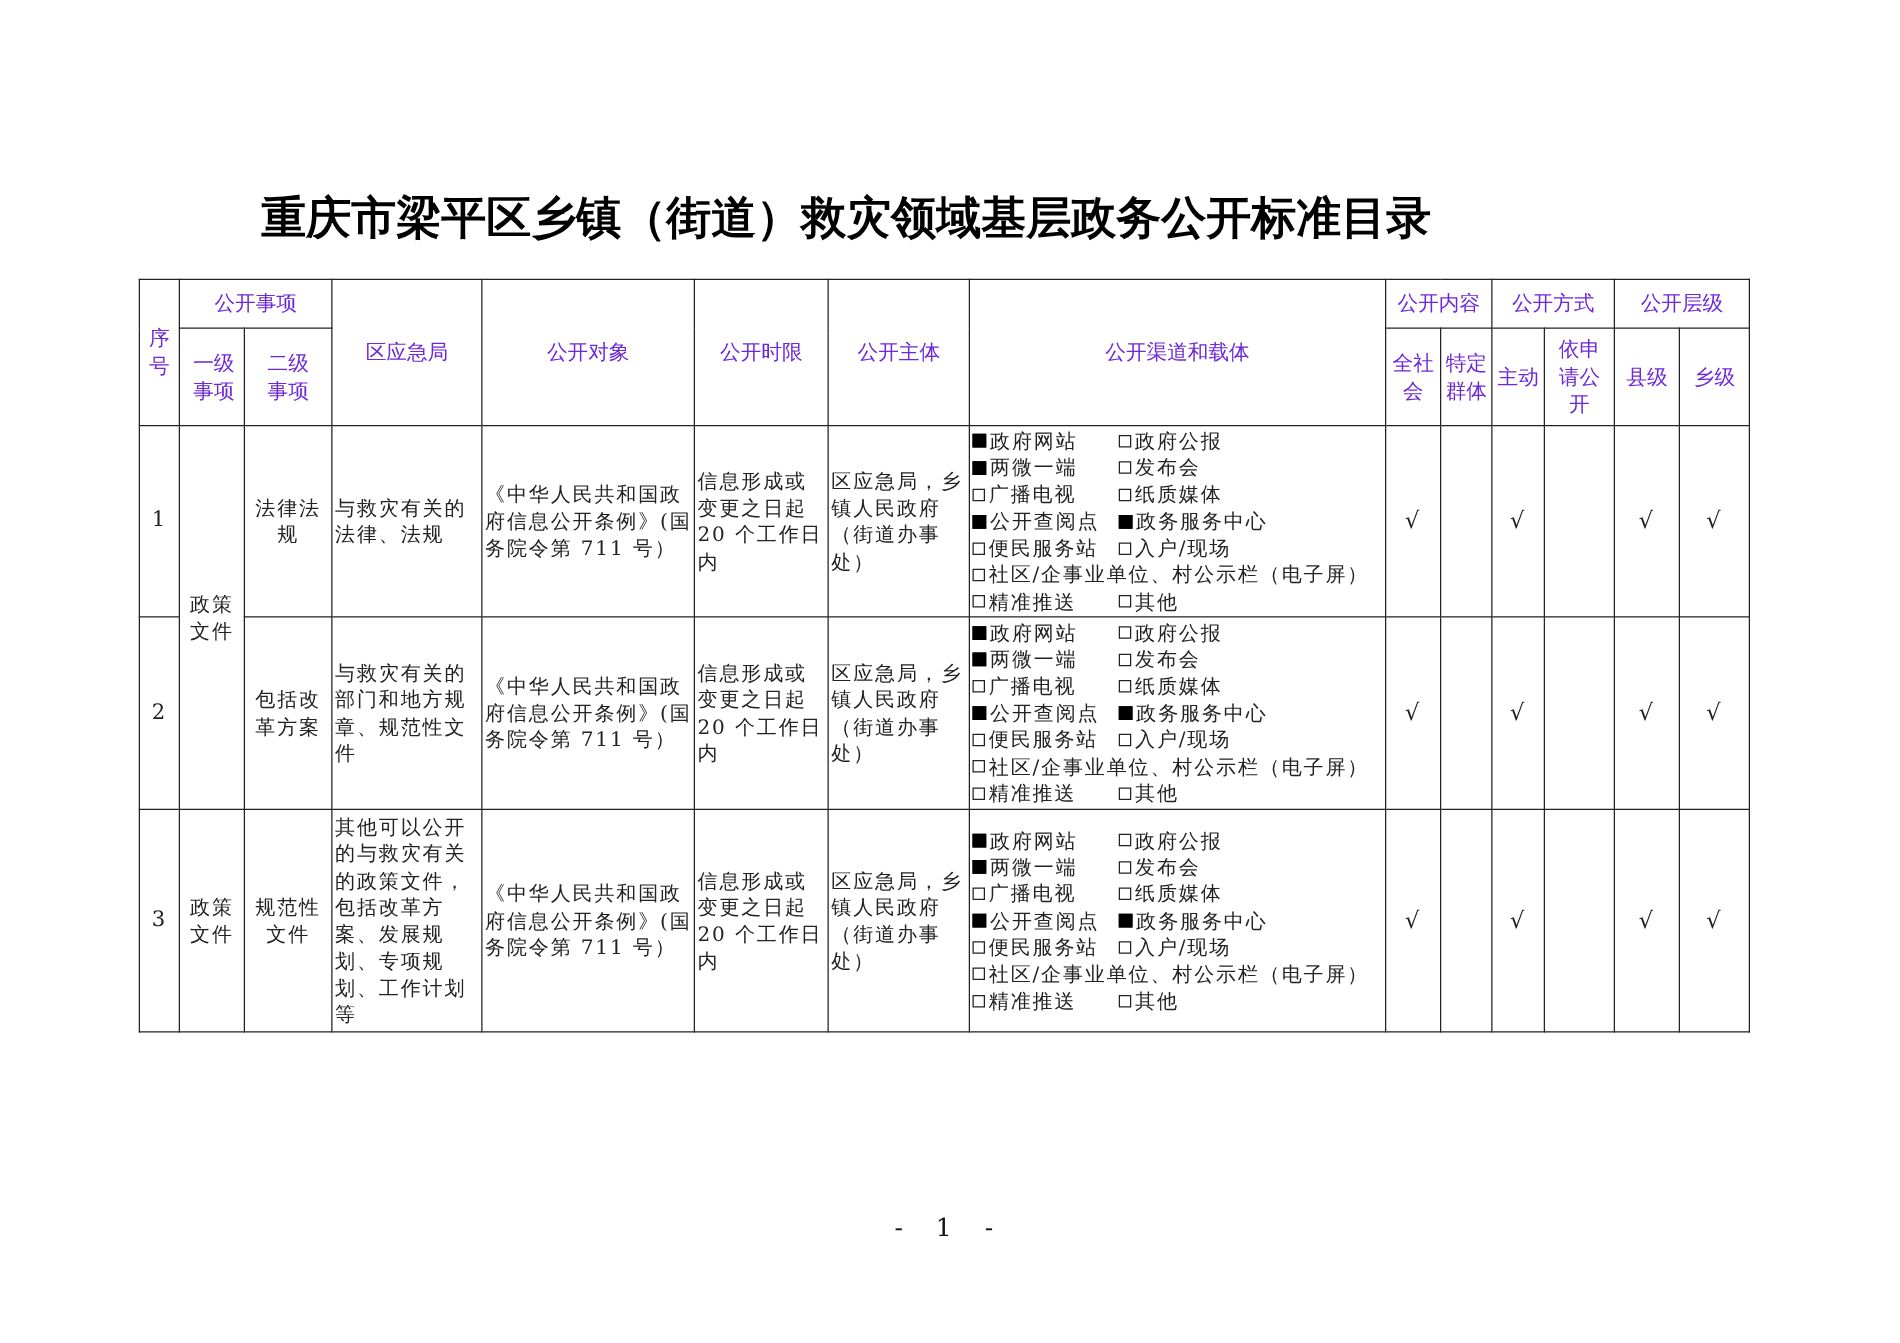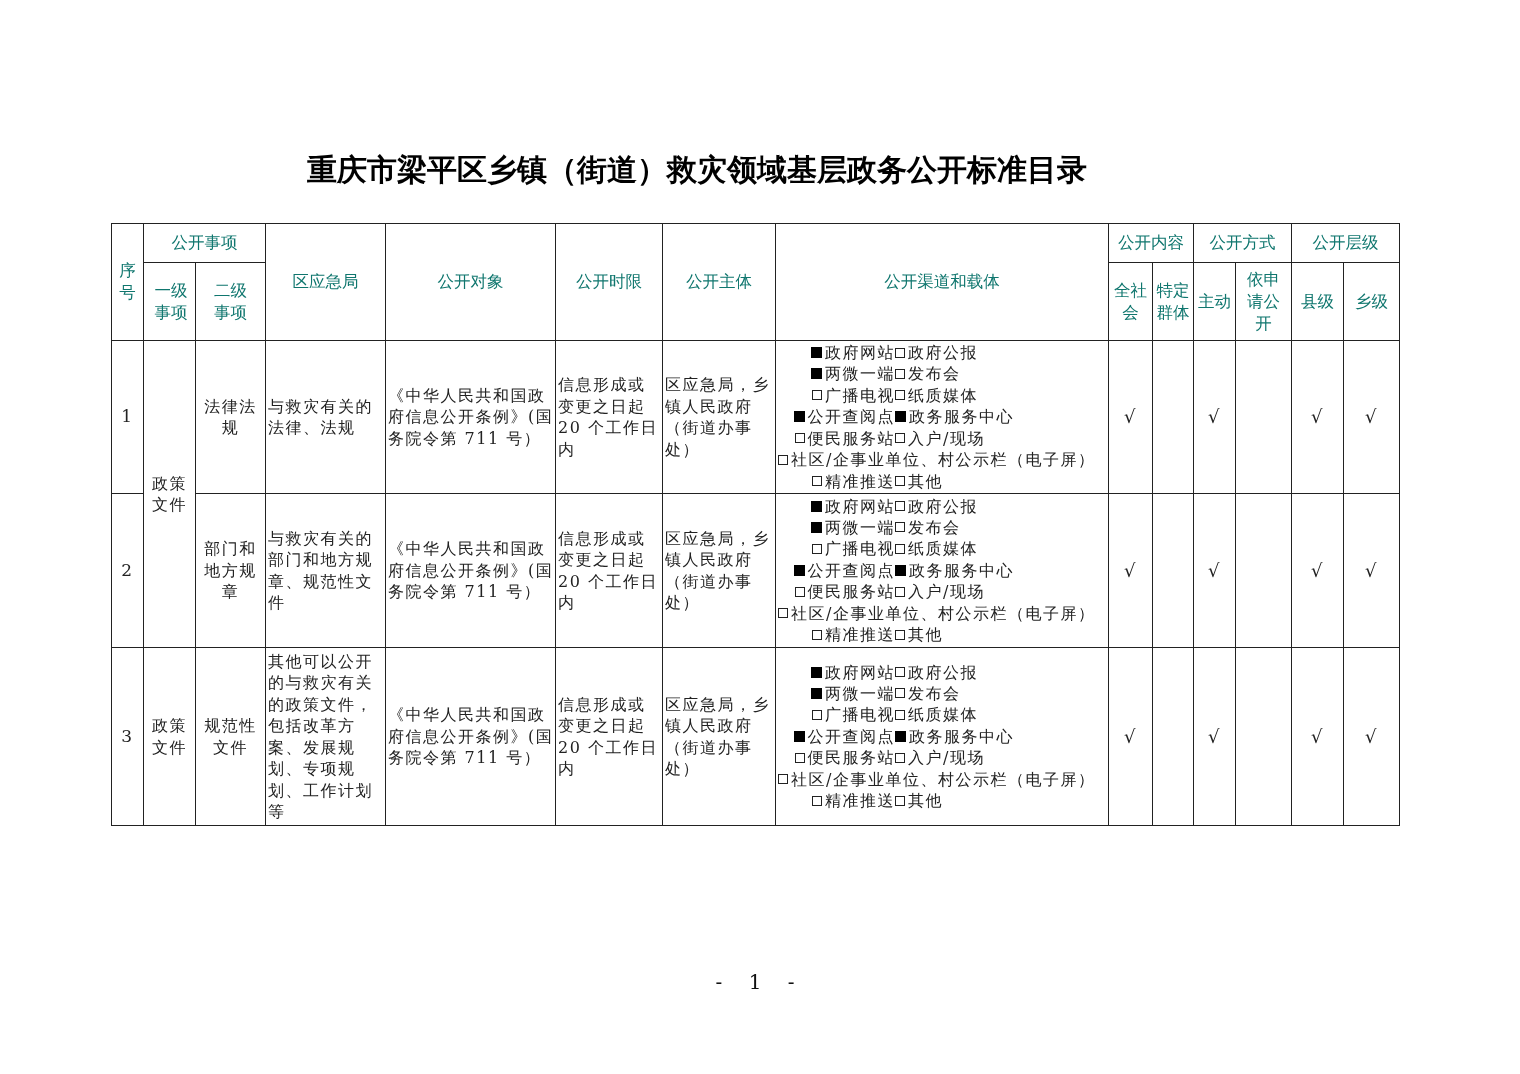--- a/index.html
+++ b/index.html
@@ -1,36 +1,36 @@
 <!DOCTYPE html>
 <html><head>
 <meta charset="utf-8">
 <style>
   html, body { margin:0; padding:0; background:#ffffff; }
   body { width:1520px; height:1074px; position:relative; overflow:hidden;
          font-family:"DejaVu Serif","Liberation Serif",serif; color:#111; }
   .title { position:absolute; left:0; top:150px; width:1354px; text-align:center;
            font-family:"DejaVu Sans","Liberation Sans",sans-serif; font-weight:bold;
-           font-size:30px; letter-spacing:0px; color:#000;margin-left:20px; }
+           font-size:36px; letter-spacing:0px; color:#000; }
   table.cat { position:absolute; left:111px; top:223px; border-collapse:collapse;
               table-layout:fixed; width:1288px; }
   table.cat td, table.cat th { border:1px solid #222; padding:0; vertical-align:middle; }
   table.cat th { font-family:"DejaVu Sans","Liberation Sans",sans-serif; font-weight:normal;
-                 font-size:16.5px; text-align:center; line-height:22px; color:#0f766e; }
+                 font-size:16.5px; text-align:center; line-height:22px; color:#6d28d9; }
   table.cat td { font-size:16px; line-height:21.5px; letter-spacing:1.5px; color:#222; }
   .c { text-align:center;margin-top:38px; }
   .l { text-align:left; padding-left:2px !important; }
   .seq { text-align:center; font-size:17px !important; }
   .chk { text-align:center; font-size:18px !important; }
   .ch-line { white-space:nowrap; line-height:21.4px; letter-spacing:1.5px; font-size:16px; }
   .box { display:inline-block; width:8px; height:8px; border:1px solid #222; margin-right:3px;
          vertical-align:middle; position:relative; top:-1px; }
   .box.on { background:#000; border-color:#000; width:9px; height:9px; }
   .ch-item { display:inline-block; }
-  .ch-item.a { width:117px;text-align:right; }
+  .ch-item.a { width:117px; }
   .footer { position:absolute; top:970px; left:0; width:1520px; text-align:center;
             font-size:20px; letter-spacing:10px; }
 </style>
 </head>
 <body>
 
 <div class="title">重庆市梁平区乡镇（街道）救灾领域基层政务公开标准目录</div>
 
 <table class="cat">
   <colgroup>
@@ -97,21 +97,21 @@
       <td class="chk">√</td>
       <td class="chk"></td>
       <td class="chk">√</td>
       <td class="chk"></td>
       <td class="chk">√</td>
       <td class="chk">√</td>
     </tr>
 
     <tr style="height:154px">
       <td class="seq">2</td>
-      <td class="c"><span style="display:inline-block;width:54px;word-break:break-all;">部门和地方规章</span></td>
+      <td class="c"><span style="display:inline-block;width:54px;word-break:break-all;">包括改革方案</span></td>
       <td class="l">与救灾有关的部门和地方规章、规范性文件</td>
       <td class="l">《中华人民共和国政府信息公开条例》(国务院令第 711 号）</td>
       <td class="l">信息形成或变更之日起20 个工作日内</td>
       <td class="l">区应急局，乡镇人民政府（街道办事处）</td>
       <td class="l">
         <div class="ch-line"><span class="ch-item a"><span class="box on"></span><span>政府网站</span></span><span class="ch-item"><span class="box"></span><span>政府公报</span></span></div>
         <div class="ch-line"><span class="ch-item a"><span class="box on"></span><span>两微一端</span></span><span class="ch-item"><span class="box"></span><span>发布会</span></span></div>
         <div class="ch-line"><span class="ch-item a"><span class="box"></span><span>广播电视</span></span><span class="ch-item"><span class="box"></span><span>纸质媒体</span></span></div>
         <div class="ch-line"><span class="ch-item a"><span class="box on"></span><span>公开查阅点</span></span><span class="ch-item"><span class="box on"></span><span>政务服务中心</span></span></div>
         <div class="ch-line"><span class="ch-item a"><span class="box"></span><span>便民服务站</span></span><span class="ch-item"><span class="box"></span><span>入户/现场</span></span></div>

